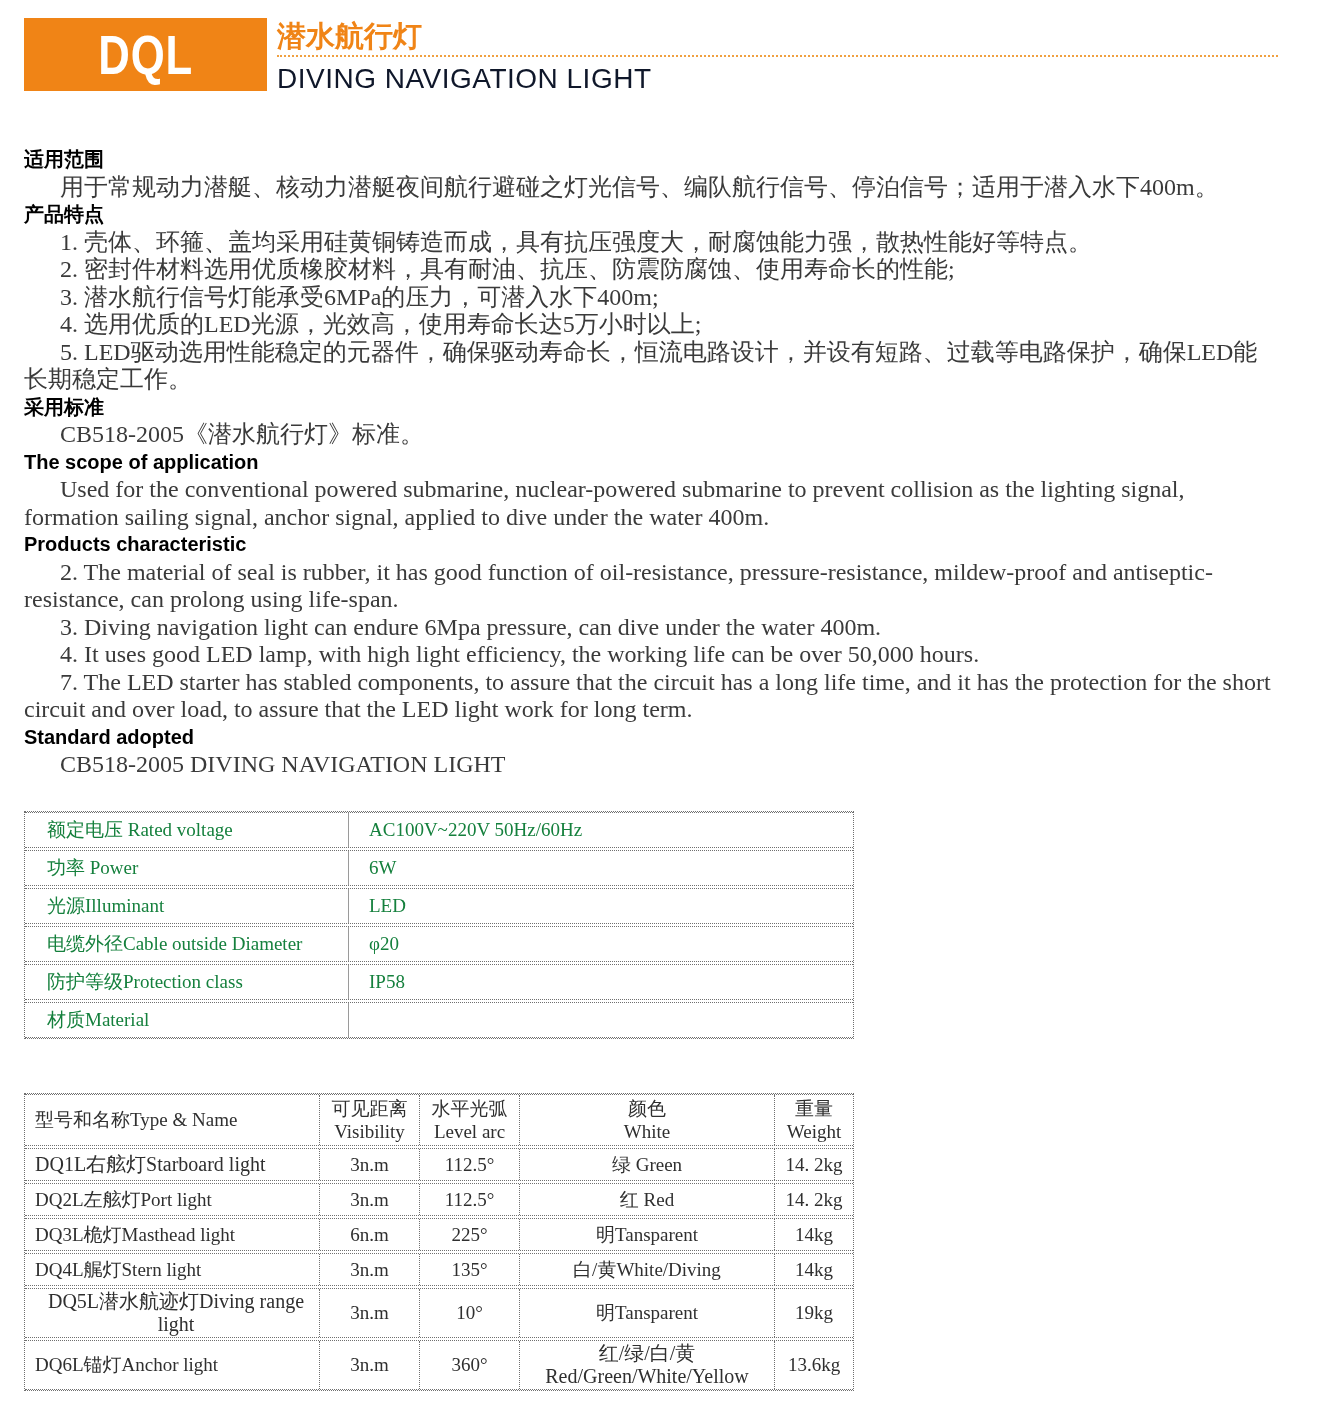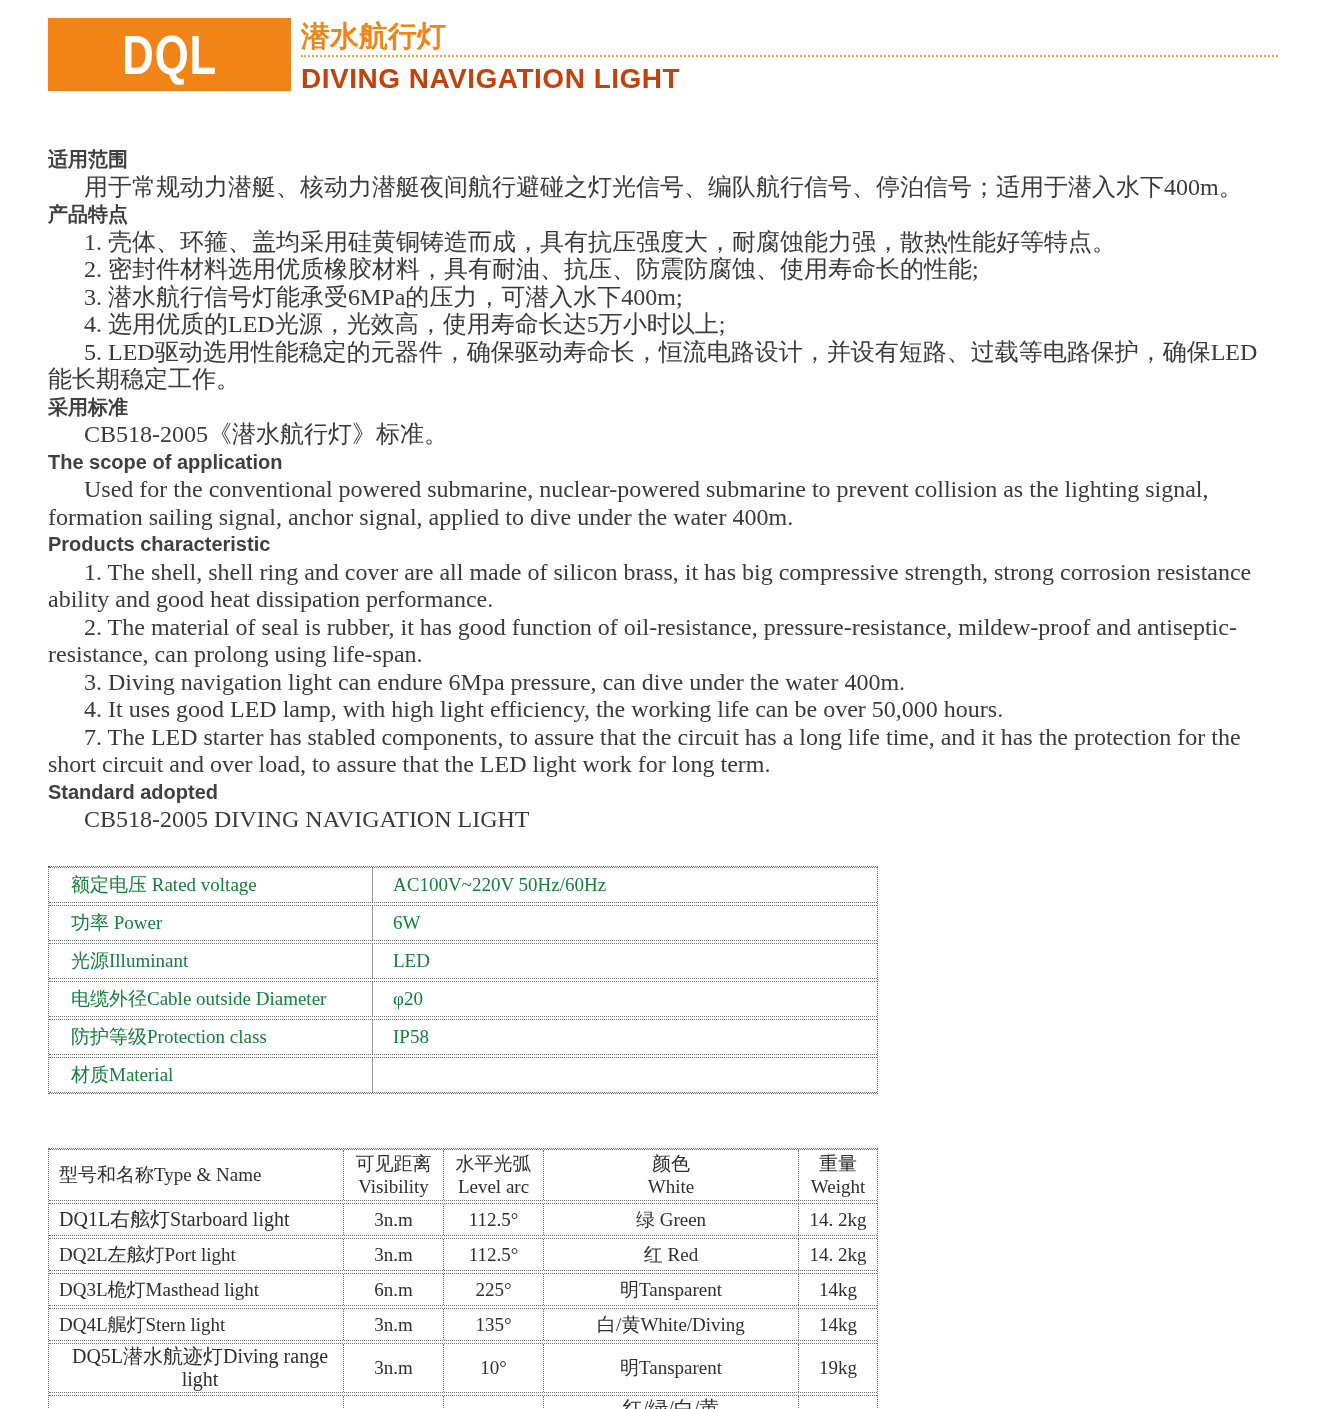--- a/index.html
+++ b/index.html
@@ -5,21 +5,21 @@
   html,body { margin:0; padding:0; background:#ffffff; }
   .page {
     position:relative;
     width:1343px; height:1409px;
     margin:0 auto;
     background:#ffffff;
     font-family:"Liberation Serif", serif;
     color:#3a3a3a;
     overflow:hidden;
     box-sizing:border-box;
-    padding:18px 65px 0 48px;
+    padding:18px 65px 0 24px;
   }
   
   .header { display:flex; align-items:flex-start; }
   .logo-box {
     width:243px; height:73px; flex:0 0 243px;
     background:#F08416;
     display:flex; align-items:center; justify-content:center;
   }
   .logo-text {
     color:#ffffff;
@@ -38,34 +38,34 @@
     color:#F08416;
   }
   .dotted-rule {
     margin-top:3px;
     height:0;
     border-bottom:2px dotted #F0A040;
   }
   .title-en {
     margin-top:7px;
     font-family:"Liberation Sans", sans-serif;
-    font-weight:bold;
+    font-weight:normal;
     font-size:28px; line-height:30px;
     letter-spacing:0.5px;
-    color:#c2410c;
+    color:#0f172a;
   }
   
   .content { margin-top:52px; }
   .h-sec {
     margin:0;
     font-family:"Liberation Sans", sans-serif;
     font-weight:bold;
     font-size:20px;
     line-height:27.5px;
-    color:#404040;
+    color:#000000;
   }
   .body-p {
     margin:0;
     font-size:24px;
     line-height:27.5px;
     color:#3a3a3a;
     text-indent:36px;
   }
   
   .spec-table {
@@ -151,21 +151,20 @@
       </div>
 
     <h2 class="h-sec">采用标准</h2>
     <p class="body-p">CB518-2005《潜水航行灯》标准。</p>
 
     <h2 class="h-sec">The scope of application</h2>
     <p class="body-p">Used for the conventional powered submarine, nuclear-powered submarine to prevent collision as the lighting signal, formation sailing signal, anchor signal, applied to dive under the water 400m.</p>
 
     <h2 class="h-sec">Products characteristic</h2>
     <div>
-        <p class="body-p">1. The shell, shell ring and cover are all made of silicon brass, it has big compressive strength, strong corrosion resistance ability and good heat dissipation performance.</p>
         <p class="body-p">2. The material of seal is rubber, it has good function of oil-resistance, pressure-resistance, mildew-proof and antiseptic-resistance, can prolong using life-span.</p>
         <p class="body-p">3. Diving navigation light can endure 6Mpa pressure, can dive under the water 400m.</p>
         <p class="body-p">4. It uses good LED lamp, with high light efficiency, the working life can be over 50,000 hours.</p>
         <p class="body-p">7. The LED starter has stabled components, to assure that the circuit has a long life time, and it has the protection for the short circuit and over load, to assure that the LED light work for long term.</p>
       </div>
 
     <h2 class="h-sec">Standard adopted</h2>
     <p class="body-p">CB518-2005 DIVING NAVIGATION LIGHT</p>
   </div>
 

